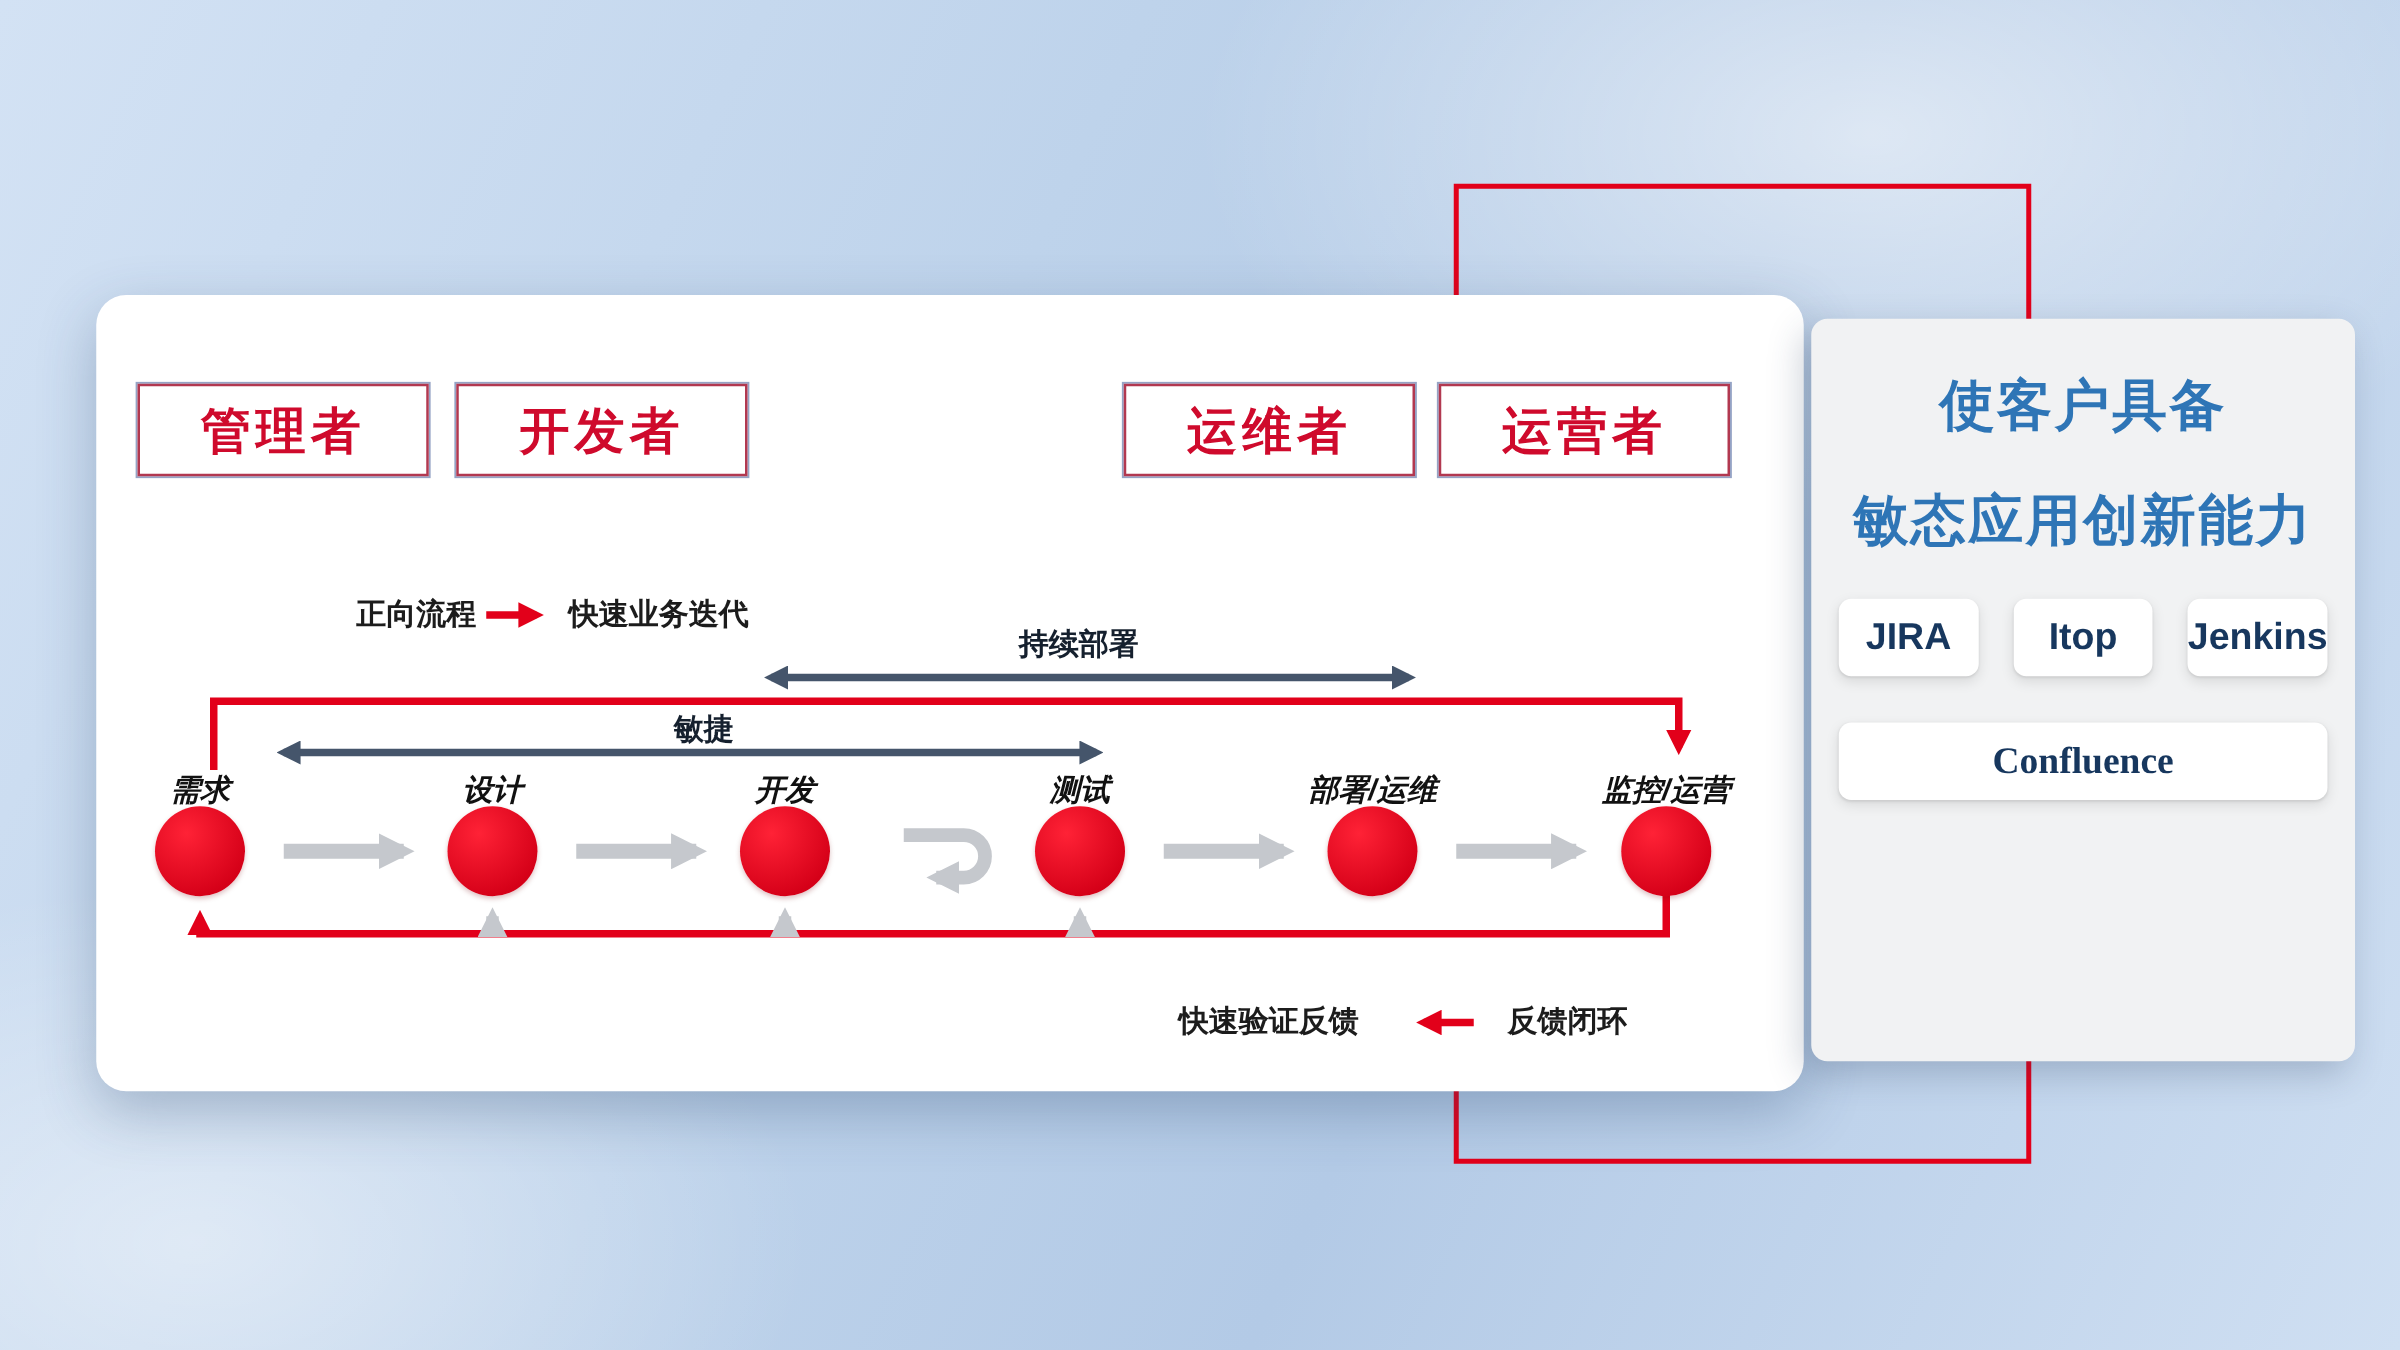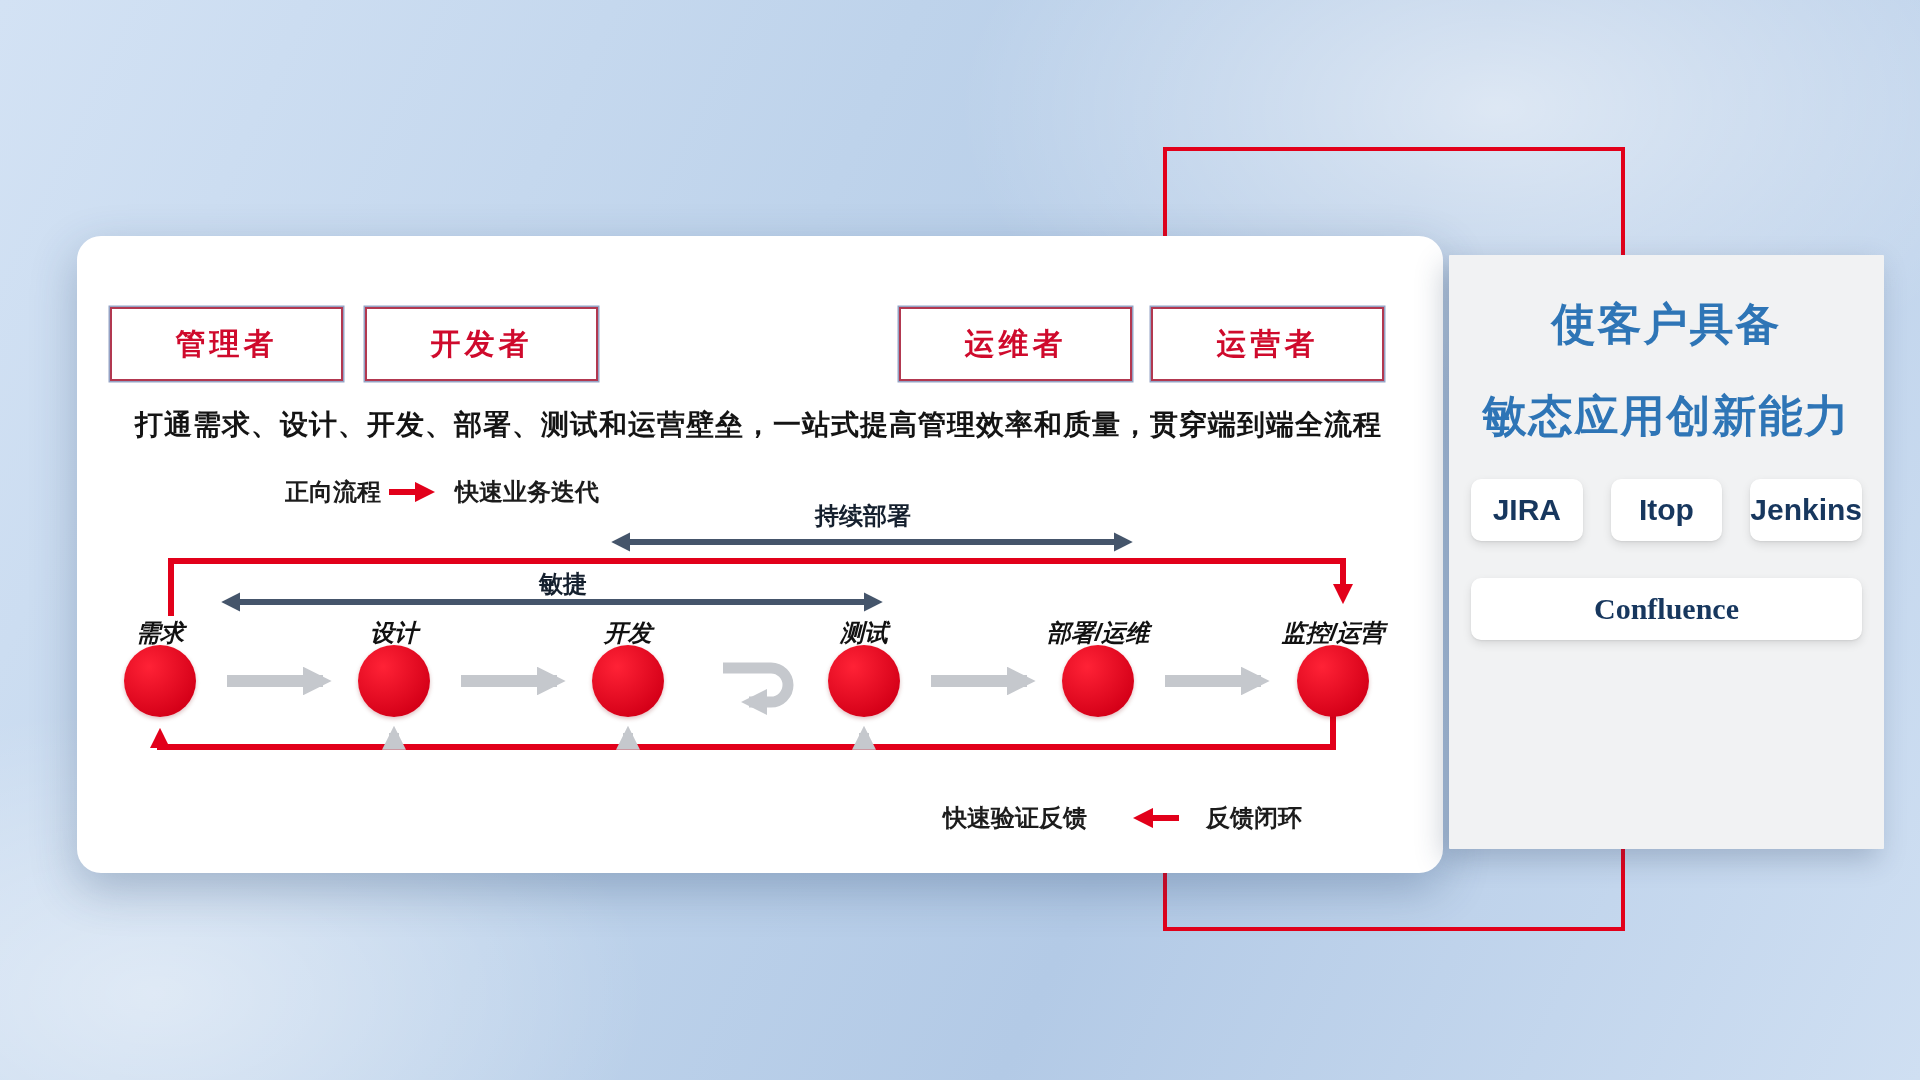--- a/index.html
+++ b/index.html
@@ -23,21 +23,21 @@
   .white-card {
     position:absolute; left:77px; top:236px; width:1366px; height:637px;
     background:#ffffff; border-radius:24px;
     box-shadow:0 16px 46px rgba(40,70,110,.30);
   }
   .role-box {
     position:absolute; top:71px; height:74px; width:233px;
     border:2px solid #b23850;
     box-shadow:0 0 0 1.5px rgba(62,88,150,.55);
     display:flex; align-items:center; justify-content:center;
-    font-size:30px; font-weight:bold; color:#cf0a2c; letter-spacing:4px;
+    font-size:40px; font-weight:bold; color:#cf0a2c; letter-spacing:4px;
     background:#fff;
   }
   .subtitle {
     position:absolute; left:58px; top:170px; width:1290px;
     font-size:28px; font-weight:bold; color:#141414; letter-spacing:1px;
   }
   .lg-text { position:absolute; height:32px; line-height:32px; font-weight:bold; color:#1c1c1c; font-size:24px; }
   .stage-label {
     position:absolute; top:381px; width:180px; height:31px; line-height:31px;
     text-align:center; font-size:24px; font-weight:bold; color:#111;font-style:italic;
@@ -48,21 +48,21 @@
     box-shadow:0 2px 4px rgba(120,0,10,.25);
   }
   .span-label {
     position:absolute; height:31px; line-height:31px; text-align:center;
     font-size:24px; font-weight:bold; color:#15202e;
   }
   .flow-svg { position:absolute; left:0; top:0; width:1366px; height:637px; pointer-events:none; }
   
   .capability-panel {
     position:absolute; left:1449px; top:255px; width:435px; height:594px;
-    background:#f1f2f3; border-radius:1px;
+    background:#f1f2f3; border-radius:13px;
     box-shadow:-6px 10px 28px rgba(40,60,90,.25);
   }
   .panel-title {
     position:absolute; left:0; width:435px; text-align:center;
     font-size:44px; font-weight:bold; color:#2e75b6; letter-spacing:2px;
   }
   .panel-title.line1 { top:40px; }
   .panel-title.line2 { top:132px; }
   .tools {
     position:absolute; left:22px; right:22px; top:224px;
@@ -91,21 +91,20 @@
     <div class="role-box" style="left:288px">
         <span>开发者</span>
       </div>
     <div class="role-box" style="left:822px">
         <span>运维者</span>
       </div>
     <div class="role-box" style="left:1074px">
         <span>运营者</span>
       </div>
 
-    <div class="subtitle">打通需求、设计、开发、部署、测试和运营壁垒，一站式提高管理效率和质量，贯穿端到端全流程</div>
 
     <div class="lg-text" style="left:208px; top:240px">正向流程</div>
     <div class="lg-text" style="left:378px; top:240px">快速业务迭代</div>
 
     <div class="span-label" style="left:686px; top:264px; width:200px">持续部署</div>
     <div class="span-label" style="left:426px; top:332px; width:120px">敏捷</div>
 
     <svg class="flow-svg" viewBox="0 0 1366 637">
       <defs>
         <marker id="mRed" viewBox="0 0 10 10" refX="7" refY="5" markerWidth="3.4" markerHeight="3.4" orient="auto-start-reverse">

